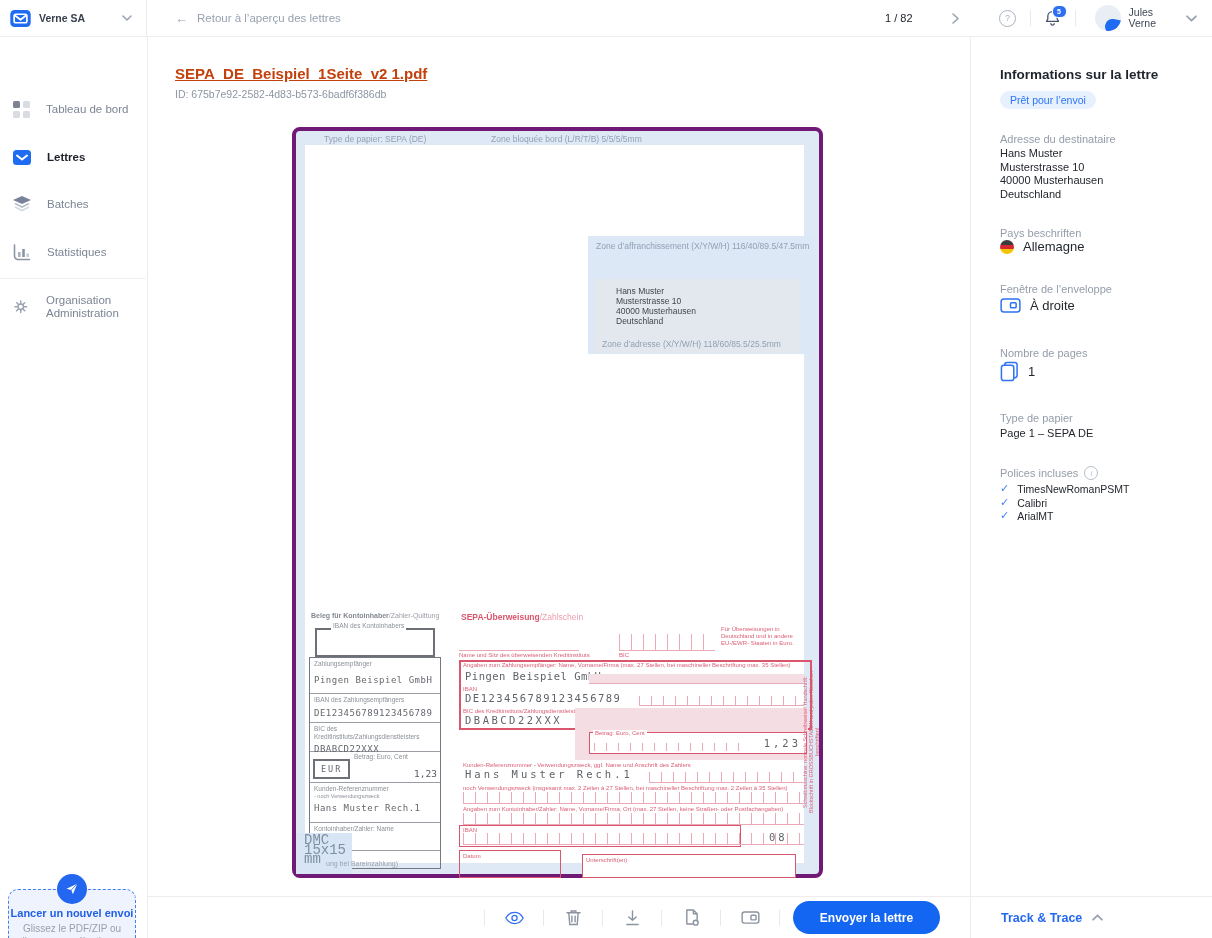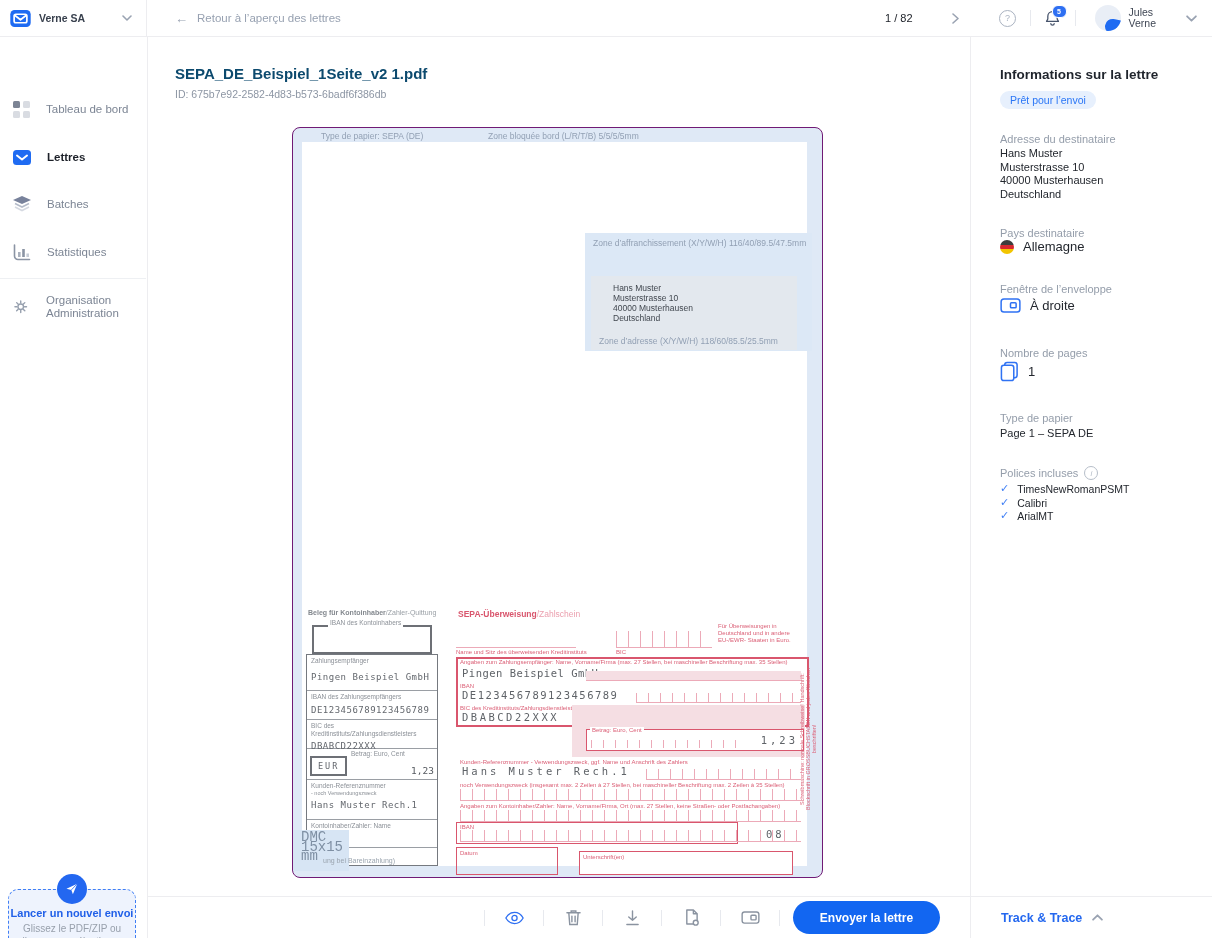--- a/index.html
+++ b/index.html
@@ -26,24 +26,24 @@
   .sitem{position:absolute;left:0;width:147px;display:flex;align-items:center;gap:16px;padding-left:13px;box-sizing:border-box;cursor:pointer;}
   .sitem .slabel{font-size:11.5px;color:#7c8594;line-height:13px;}
   .sitem.active .slabel{color:#1d2129;font-weight:bold;}
   .sdiv{position:absolute;left:0;top:241px;width:146px;height:1px;background:#eef0f3;}
   .dropzone{position:absolute;left:8px;top:852px;width:128px;height:78px;border:1.5px dashed #3f7ef5;border-radius:10px;background:#eef3fd;box-sizing:border-box;cursor:pointer;}
   .dropcirc{position:absolute;left:50%;top:-16px;transform:translateX(-50%);width:30px;height:30px;border-radius:50%;background:#2367f0;display:flex;align-items:center;justify-content:center;}
   .droptitle{margin-top:17px;text-align:center;font-size:11px;font-weight:bold;color:#2160e8;}
   .dropsub{margin:4px 8px 0;text-align:center;font-size:10px;color:#98a0ac;line-height:12.5px;}
   
   .main{position:absolute;left:148px;top:37px;width:822px;bottom:42px;background:#fff;}
-  .doctitle{position:absolute;left:27px;top:28px;font-size:15px;font-weight:bold;color:#0c4a6e;}
+  .doctitle{position:absolute;left:27px;top:28px;font-size:15px;font-weight:bold;color:#c2410c;text-decoration:underline;}
   .docid{position:absolute;left:27px;top:51px;font-size:10.5px;color:#8d96a4;}
   
-  .pdf{position:absolute;left:292px;top:127px;width:531px;height:751px;background:#dfe9f6;border:1px solid #701a75;border-radius:8px;box-sizing:border-box;}
+  .pdf{position:absolute;left:292px;top:127px;width:531px;height:751px;background:#dfe9f6;border:4px solid #701a75;border-radius:8px;box-sizing:border-box;}
   .page{position:absolute;left:9px;top:14px;right:15px;bottom:11px;background:#fff;}
   .zlabel{position:absolute;font-size:8.5px;color:#92a0b4;white-space:nowrap;}
   .fzone{position:absolute;left:292px;top:105px;width:227px;height:118px;background:#dcE8f6;background:#dce8f6;}
   .azone{position:absolute;left:298px;top:148px;width:206px;height:74px;background:#e3e8ee;}
   .addr{position:absolute;left:22px;top:7px;font-size:8.5px;color:#41474f;line-height:10px;}
   .dmc{position:absolute;left:0;top:702px;width:56px;height:41px;background:#d7e5f4;font-size:14px;color:#7e8fa3;line-height:9.5px;padding:3px 0 0 8px;box-sizing:border-box;font-family:Liberation Mono, monospace;}
   .cashnote{position:absolute;left:30px;top:729px;font-size:7px;color:#9aa4ae;}
   
   .form{position:absolute;left:9px;top:481px;width:507px;height:264px;font-family:"Liberation Sans",sans-serif;}
   .stub{position:absolute;left:0;top:0;width:140px;height:264px;}
@@ -373,21 +373,21 @@
   <div class="pill">Prêt pour l’envoi</div>
 
   <div class="plab" style="top:96px;">Adresse du destinataire</div>
   <div class="pval" style="top:110px;">
     <div>Hans Muster</div>
     <div>Musterstrasse 10</div>
     <div>40000 Musterhausen</div>
     <div>Deutschland</div>
   </div>
 
-  <div class="plab" style="top:190px;">Pays destinataire</div>
+  <div class="plab" style="top:190px;">Pays beschriften</div>
   <div class="prow" style="top:202px;">
     <span class="flag"></span>
     <span>Allemagne</span>
   </div>
 
   <div class="plab" style="top:246px;">Fenêtre de l’enveloppe</div>
   <div class="prow" style="top:261px;">
     <svg width="21" height="15" viewBox="0 0 22 16" fill="none" stroke="#2f72f3" stroke-width="1.6">
         <rect x="1" y="1" width="20" height="14" rx="3"></rect>
         <rect x="11" y="5" width="6" height="5.5" rx="1"></rect>

